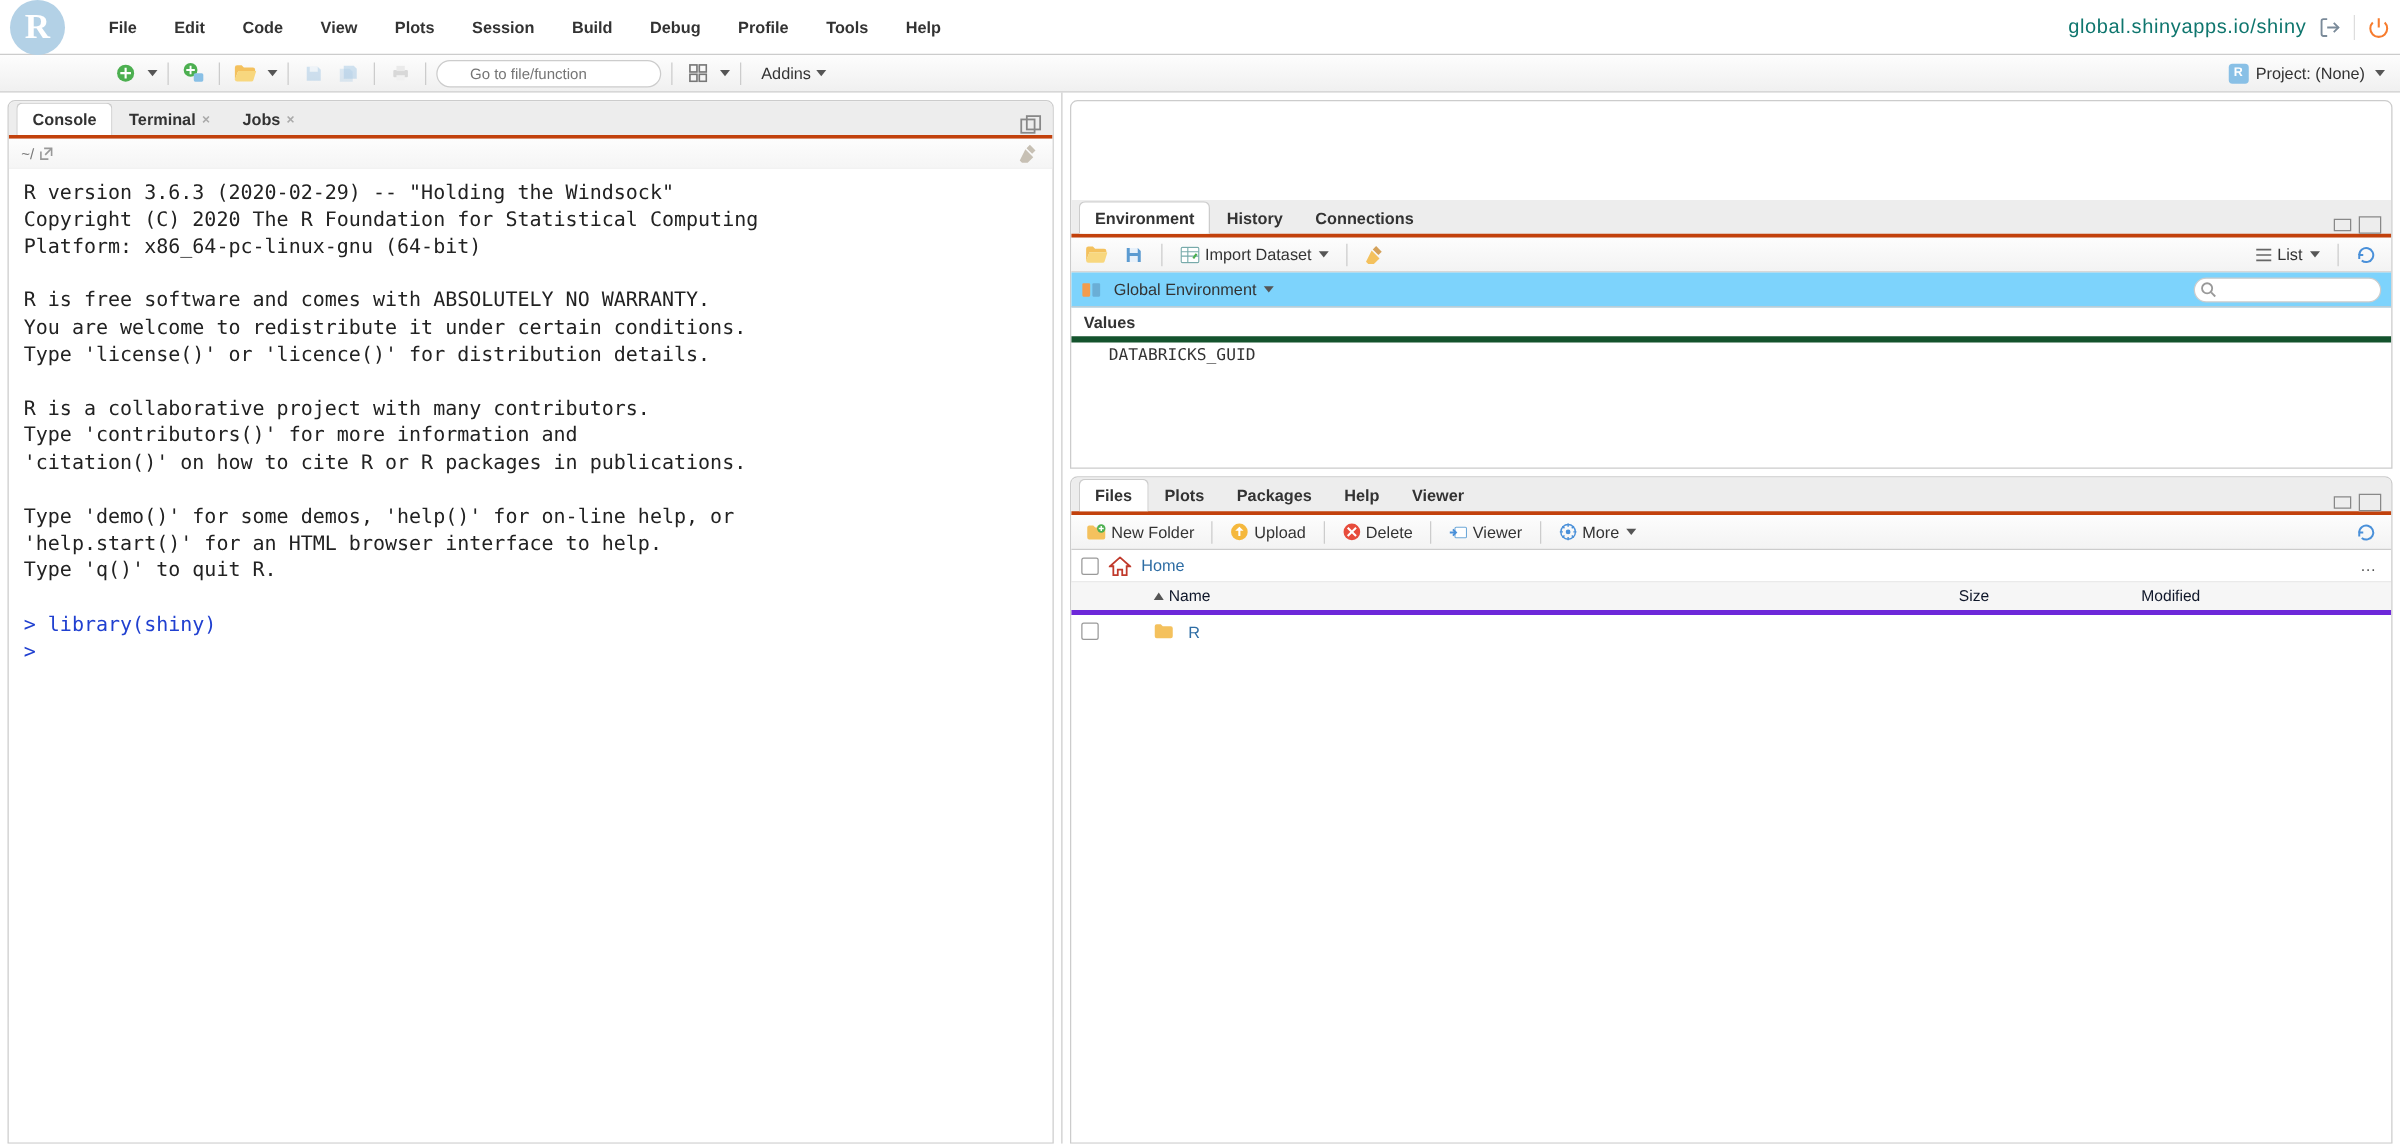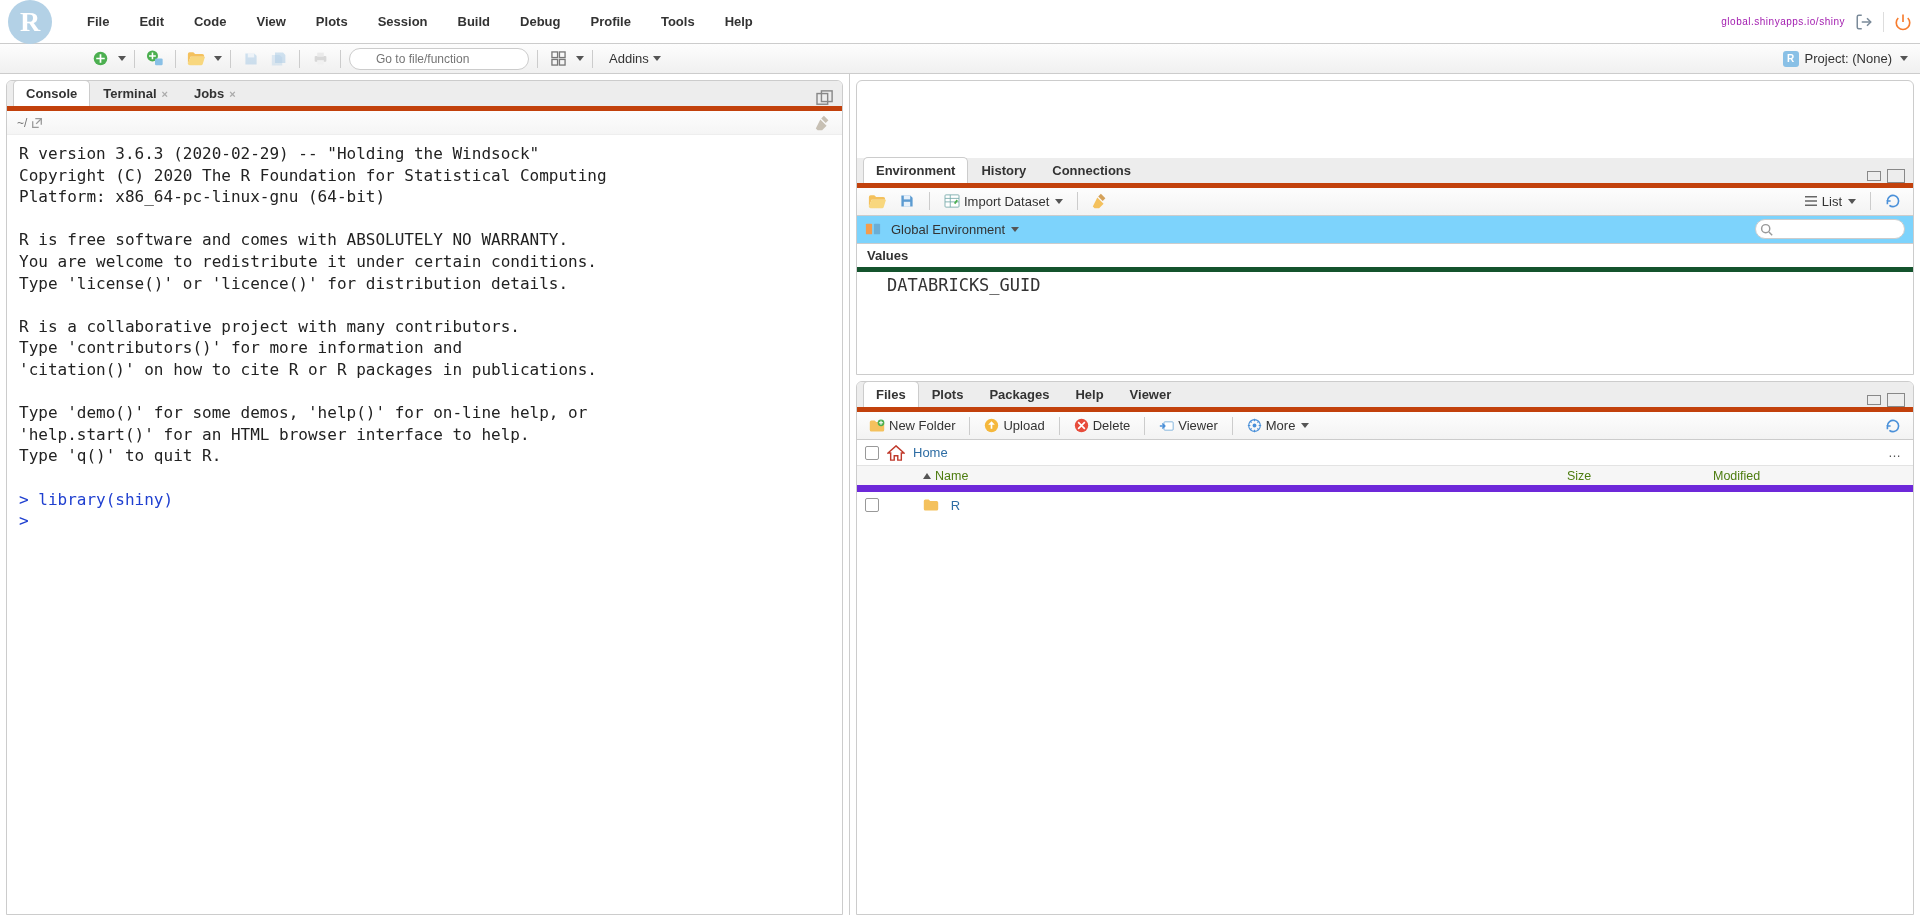--- a/index.html
+++ b/index.html
@@ -3,21 +3,21 @@
 <meta charset="utf-8">
 <style>
 * { box-sizing: border-box; margin: 0; padding: 0; }
 body { font-family: "Segoe UI", "Lucida Grande", Verdana, sans-serif; font-size: 13px; color: #333; background: #fff; overflow: hidden; width: 1920px; height: 915px; }
 
 
 .menubar { height: 44px; border-bottom: 1px solid #ccc; display: flex; align-items: center; padding: 0 8px; background: #fff; }
 .r-logo { width: 44px; height: 44px; border-radius: 50%; background: #b3d1e6; color: #fff; font-size: 28px; font-weight: 600; display: flex; align-items: center; justify-content: center; margin-right: 20px; font-family: Georgia, serif; }
 .menu-item { padding: 0 15px; height: 100%; display: flex; align-items: center; cursor: pointer; font-weight: 600; color: #333; }
 .menubar-right { margin-left: auto; display: flex; align-items: center; gap: 10px; }
-.link-dim { color: #a21caf; font-size: 10px; letter-spacing: 0.5px; text-align: right; }
+.link-dim { color: #0f766e; font-size: 16px; letter-spacing: 0.5px; text-align: right; }
 .signout-ico { width: 18px; height: 18px; color: #7a8a99; display:flex; align-items:center; justify-content:center; }
 .vsep-light { width:1px; height:20px; background:#ddd; }
 .power-btn { width: 18px; height: 18px; color: #f77c2e; cursor: pointer; display:flex; align-items:center; justify-content:center; }
 
 
 .toolbar { height: 30px; background: linear-gradient(#fdfdfd,#f0f0f0); border-bottom: 1px solid #ccc; display: flex; align-items: center; padding: 0 12px 0 88px; gap: 4px; }
 .tb-btn { width: 24px; height: 22px; display:flex; align-items:center; justify-content:center; cursor:pointer; border-radius:3px; }
 .tb-sep { width:1px; height:18px; background:#ccc; margin:0 4px; }
 .caret { display:inline-block; width:0; height:0; border-left:4px solid transparent; border-right:4px solid transparent; border-top:5px solid #555; margin-left:2px; }
 .goto-input { width: 180px; height: 22px; border:1px solid #ccc; border-radius: 11px; padding: 0 8px 0 26px; font-size:12px; color:#999; background:#fff; position:relative; }
@@ -33,21 +33,21 @@
 .left-col { width: 850px; border-right:1px solid #ccc; display:flex; flex-direction:column; padding: 6px 0 0 6px; }
 .right-col { flex:1; display:flex; flex-direction:column; padding: 6px 6px 0 6px; }
 
 
 .pane { border:1px solid #ccc; border-radius: 6px 6px 0 0; display:flex; flex-direction:column; background:#fff; overflow:hidden; }
 .left-col .pane { flex:1; margin-right:6px; }
 .right-col .pane:first-child { height: 295px; justify-content: center; }
 .right-col .pane:last-child { flex:1; margin-top: 6px; }
 
 
-.tabs { height: 30px; background:#ededed; border-bottom:5px solid #c2410c; display:flex; align-items:flex-end; padding: 0 6px; position:relative; }
+.tabs { height: 30px; background:#ededed; border-bottom:3px solid #c2410c; display:flex; align-items:flex-end; padding: 0 6px; position:relative; }
 .tab { height: 26px; padding: 0 12px; display:flex; align-items:center; gap:5px; border:1px solid transparent; border-bottom:none; border-top-left-radius:5px; border-top-right-radius:5px; cursor:pointer; font-weight:600; color:#333; position:relative; }
 .tab.active { background:#fff; border-color:#ccc; }
 .tab .close-x { color:#aaa; font-size:11px; }
 .tabs-right { margin-left:auto; display:flex; align-items:center; gap:6px; padding-right:2px; }
 .winbtn { width:18px; height:14px; border:1.5px solid #888; background:#ededed; cursor:pointer; }
 .winbtn.small { width:14px; height:10px; }
 
 
 .subbar { height:28px; border-bottom:1px solid #ccc; background:linear-gradient(#fdfdfd,#f3f3f3); display:flex; align-items:center; padding: 0 8px; gap: 6px; font-size:13px; }
 .subbar .grow { flex:1; }
@@ -56,29 +56,29 @@
 .search-wrap .mag { position:absolute; left:5px; color:#999; }
 
 
 .path-row { height:24px; display:flex; align-items:center; padding:0 10px; color:#777; font-size:12px; gap:4px; border-bottom:1px solid #eee; background:linear-gradient(#fdfdfd,#f5f5f5); position:relative; }
 .path-row .brush { margin-left:auto; color:#bbb; }
 .console-body { flex:1; padding: 8px 12px; font-family: "Lucida Console","Consolas",monospace; font-size:16px; line-height:1.35; white-space:pre; color:#222; overflow:auto; }
 .prompt-line { color:#2040d0; }
 
 
 .env-section { padding:4px 10px; font-weight:600; color:#333; border-bottom:5px solid #14532d; }
-.env-row { display:flex; padding: 3px 10px; font-family:"Lucida Console",monospace; font-size:17px; }
+.env-row { display:flex; padding: 3px 10px; font-family:"Lucida Console",monospace; font-size:13px; }
 .env-row .name { width: 200px; padding-left:20px; }
 .env-row .val { color:#999; }
 
 
 .crumb-row { height:26px; border-bottom:1px solid #e3e3e3; display:flex; align-items:center; padding:0 8px; gap:8px; }
 .crumb-row a { color:#2e6da4; text-decoration:none; }
 .more-dots { margin-left:auto; color:#555; cursor:pointer; padding:0 4px; }
-.file-header { height:26px; background:#f6f6f6; border-bottom:7px solid #6d28d9; display:flex; align-items:center; font-size:12.5px; color:#4d7c0f; }
+.file-header { height:26px; background:#f6f6f6; border-bottom:4px solid #6d28d9; display:flex; align-items:center; font-size:12.5px; color:#0f172a; }
 .fh-check { width: 30px; display:flex; justify-content:center; }
 .fh-name { flex:1; padding-left: 36px; display:flex; align-items:center; gap:4px; }
 .fh-size { width: 100px; }
 .fh-mod { width: 200px; margin-left: 46px; }
 .sort-tri { width:0; height:0; border-left:4px solid transparent; border-right:4px solid transparent; border-bottom:6px solid #555; }
 .file-row { height: 26px; display:flex; align-items:center; padding:0 0; font-size:13px; }
 .file-row .fh-name a { color:#2e6da4; text-decoration:none; }
 
 
 .ico { display:inline-flex; align-items:center; justify-content:center; }

